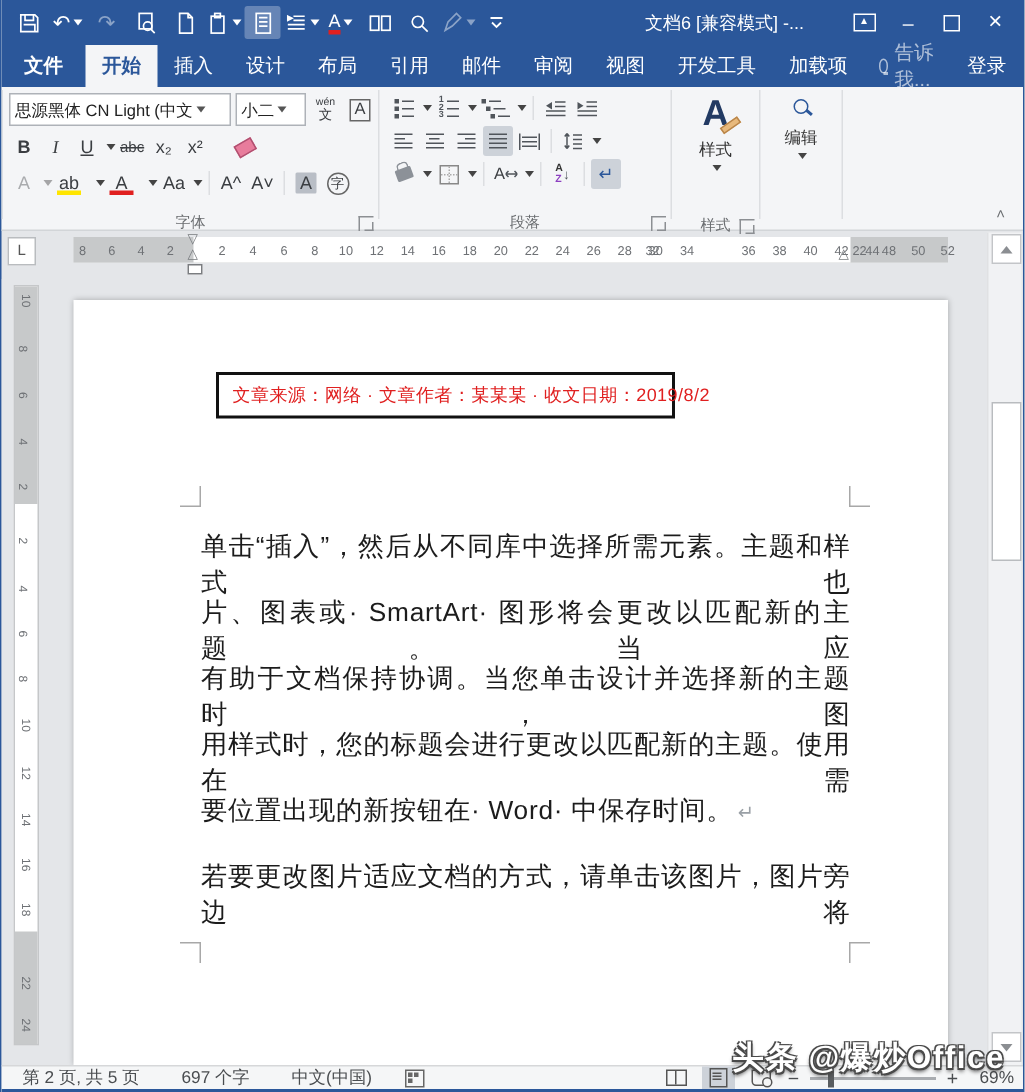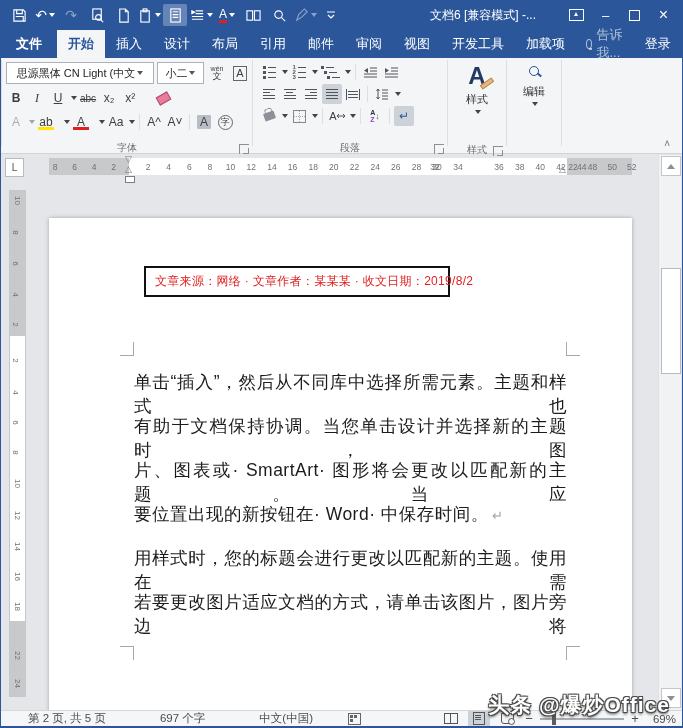--- a/index.html
+++ b/index.html
@@ -50,21 +50,21 @@
   .clipicon::before{content:"";position:absolute;left:5px;top:-3px;width:8px;height:5px;background:#9ba1a8;border-radius:1px;}
   .clipicon::after{content:"";position:absolute;left:7px;top:5px;width:13px;height:17px;background:#fff;border:1px solid #9ba1a8;}
   .paste-lbl{font-size:11px;margin-top:3px;color:#333;}
   .clip-col{display:flex;flex-direction:column;gap:2px;margin-left:4px;padding-top:2px;}
   .mini{width:18px;height:18px;display:flex;align-items:center;justify-content:center;}
   .copyicon{width:8px;height:10px;border:1px solid #666;background:#f4f5f7;box-shadow:3px 3px 0 -1px #f4f5f7,3px 3px 0 0 #666;margin:-3px 0 0 -3px;}
   .painticon{width:10px;height:4px;background:#e8b97c;border:1px solid #b9854a;transform:rotate(-35deg);position:relative;}
   .painticon::after{content:"";position:absolute;right:-6px;top:0;width:5px;height:2px;background:#666;}
   
   .g-font{width:244px;padding:4px 2px 0 4px;}
-  .combo{height:20px;background:#fff;border:1px solid #aeb2b8;display:flex;align-items:center;font-size:11px;padding:0 3px;justify-content:center;color:#222;}
+  .combo{height:20px;background:#fff;border:1px solid #aeb2b8;display:flex;align-items:center;font-size:11px;padding:0 3px;justify-content:flex-start;color:#222;}
   .combo .dd{border-top-color:#555;}
   .ruby{display:flex;flex-direction:column;align-items:center;line-height:1;font-size:7px;}
   .ruby b{font-size:9px;font-weight:normal;}
   .boxA{border:1px solid #666;padding:0 2px;font-size:11px;line-height:13px;}
   .ubar{text-decoration:underline;}
   .hl-bar::after,.fc-bar::after{content:"";position:absolute;left:2px;right:7px;bottom:2px;height:3px;}
   .hl-bar::after{background:#ffe500;}
   .fc-bar::after{background:#e02020;}
   .eraser{width:11px;height:7px;background:#e87c9c;border:1px solid #b05070;transform:rotate(-30deg);}
   .supA{font-size:12px;}
@@ -105,42 +105,42 @@
   .h-ruler{position:absolute;left:48px;top:5px;width:583px;height:17px;background:#c7c9ca;}
   .h-white{position:absolute;left:80px;width:438px;top:0;height:100%;background:#fff;}
   .htick{position:absolute;top:4px;transform:translateX(-50%);font-size:8.5px;color:#6e7175;}
   .ind{position:absolute;font-size:9px;color:#7a7d80;line-height:1;}
   .ind-box{position:absolute;width:8px;height:5px;background:#fff;border:1px solid #7a7d80;}
   
   .docarea{position:absolute;left:0;top:186px;width:657px;height:524px;background:#e4e6e9;overflow:hidden;}
   .v-ruler{position:absolute;left:8px;top:4px;width:15px;height:505px;background:#fff;border:1px solid #c5c7c9;}
   .vzone{position:absolute;left:0;width:100%;background:#c7c9ca;}
   .vtick{position:absolute;left:3px;font-size:8px;color:#6e7175;transform:rotate(90deg);transform-origin:center;}
-  .page{position:absolute;left:48px;top:32px;width:583px;height:510px;background:#fff;box-shadow:0 0 4px rgba(0,0,0,.28);}
+  .page{position:absolute;left:48px;top:14px;width:583px;height:510px;background:#fff;box-shadow:0 0 4px rgba(0,0,0,.28);}
   .infobox{position:absolute;left:95px;top:48px;width:306px;height:31px;border:2px solid #111;display:flex;align-items:center;padding:0 9px;box-sizing:border-box;}
   .infobox span{font-size:12px;color:#e02020;white-space:nowrap;letter-spacing:.3px;}
   .corner{position:absolute;width:13px;height:13px;}
   .c-tl{left:71px;top:124px;border-right:1px solid #a8a8a8;border-bottom:1px solid #a8a8a8;}
   .c-tr{left:517px;top:124px;border-left:1px solid #a8a8a8;border-bottom:1px solid #a8a8a8;}
   .c-bl{left:71px;top:428px;border-right:1px solid #a8a8a8;border-top:1px solid #a8a8a8;}
   .c-br{left:517px;top:428px;border-left:1px solid #a8a8a8;border-top:1px solid #a8a8a8;}
   .bodytext{position:absolute;left:85px;top:152px;width:433px;}
   .doc-line{height:44px;font-size:17.5px;color:#1c1c1c;letter-spacing:.5px;white-space:nowrap;}
   .doc-line.fill{white-space:normal;text-align:justify;text-align-last:justify;}
   .pmark{color:#9aa0a6;font-size:13px;margin-left:3px;}
   
   .scroll{position:absolute;right:1px;top:155px;width:22px;height:555px;background:#f1f2f4;border-left:1px solid #e0e1e3;}
   .sbtn{position:absolute;left:2px;width:18px;height:18px;background:#fff;border:1px solid #c3c5c8;display:flex;align-items:center;justify-content:center;}
   .tri-up{width:0;height:0;border-left:4px solid transparent;border-right:4px solid transparent;border-bottom:5px solid #8b8e92;}
   .tri-down{width:0;height:0;border-left:4px solid transparent;border-right:4px solid transparent;border-top:5px solid #8b8e92;}
   .thumb{position:absolute;left:2px;top:113px;width:18px;height:104px;background:#fff;border:1px solid #b9bcbf;}
   
   .statusbar{position:absolute;left:0;top:710px;width:100%;height:18px;background:#f5f6f7;border-top:1px solid #d6d7d9;border-bottom:2px solid #2b579a;
              display:flex;align-items:center;font-size:11.5px;color:#4a4d50;box-sizing:border-box;}
-  .sb-item{padding:0 27px;white-space:nowrap;}
+  .sb-item{padding:0 14px;white-space:nowrap;}
   .macroicon{width:11px;height:10px;border:1px solid #666;position:relative;margin-left:8px;}
   .macroicon::after{content:"";position:absolute;left:1px;top:1px;width:3px;height:3px;background:#666;box-shadow:4px 0 0 #666,0 4px 0 #666;}
   .sb-right{margin-left:auto;display:flex;align-items:center;gap:6px;padding-right:6px;}
   .viewbtn{width:22px;height:15px;display:flex;align-items:center;justify-content:center;}
   .viewbtn.sel{background:#cdd2d9;}
   .vb-doc{width:10px;height:11px;border:1px solid #555;position:relative;}
   .vb-doc::after{content:"";position:absolute;left:1px;top:2px;width:6px;border-top:1px solid #555;box-shadow:0 2px 0 #555,0 4px 0 #555;}
   .vb-book{width:12px;height:9px;border:1px solid #555;position:relative;}
   .vb-book::after{content:"";position:absolute;left:5px;top:0;bottom:0;border-left:1px solid #555;}
   .vb-web{width:11px;height:9px;border:1px solid #555;border-radius:0 0 3px 3px;position:relative;}
@@ -572,24 +572,24 @@
     <div class="page">
       <div class="infobox">
         <span>文章来源：网络 · 文章作者：某某某 · 收文日期：2019/8/2</span>
       </div>
       <span class="corner c-tl"></span>
       <span class="corner c-tr"></span>
       <span class="corner c-bl"></span>
       <span class="corner c-br"></span>
       <div class="bodytext">
           <div class="doc-line fill">单击“插入”，然后从不同库中选择所需元素。主题和样式也</div>
+          <div class="doc-line fill">片、图表或· SmartArt· 图形将会更改以匹配新的主题。当应</div>
           <div class="doc-line fill">有助于文档保持协调。当您单击设计并选择新的主题时，图</div>
-          <div class="doc-line fill">片、图表或· SmartArt· 图形将会更改以匹配新的主题。当应</div>
+          <div class="doc-line fill">用样式时，您的标题会进行更改以匹配新的主题。使用在需</div>
           <div class="doc-line">要位置出现的新按钮在· Word· 中保存时间。<span class="pmark">↵</span></div>
-          <div class="doc-line fill">用样式时，您的标题会进行更改以匹配新的主题。使用在需</div>
           <div class="doc-line fill">若要更改图片适应文档的方式，请单击该图片，图片旁边将</div>
         </div>
     </div>
   </div>
 
   <div class="scroll">
     <span class="sbtn" style="top:1px;">
         <span class="tri-up"></span>
       </span>
     <span class="thumb"></span>

